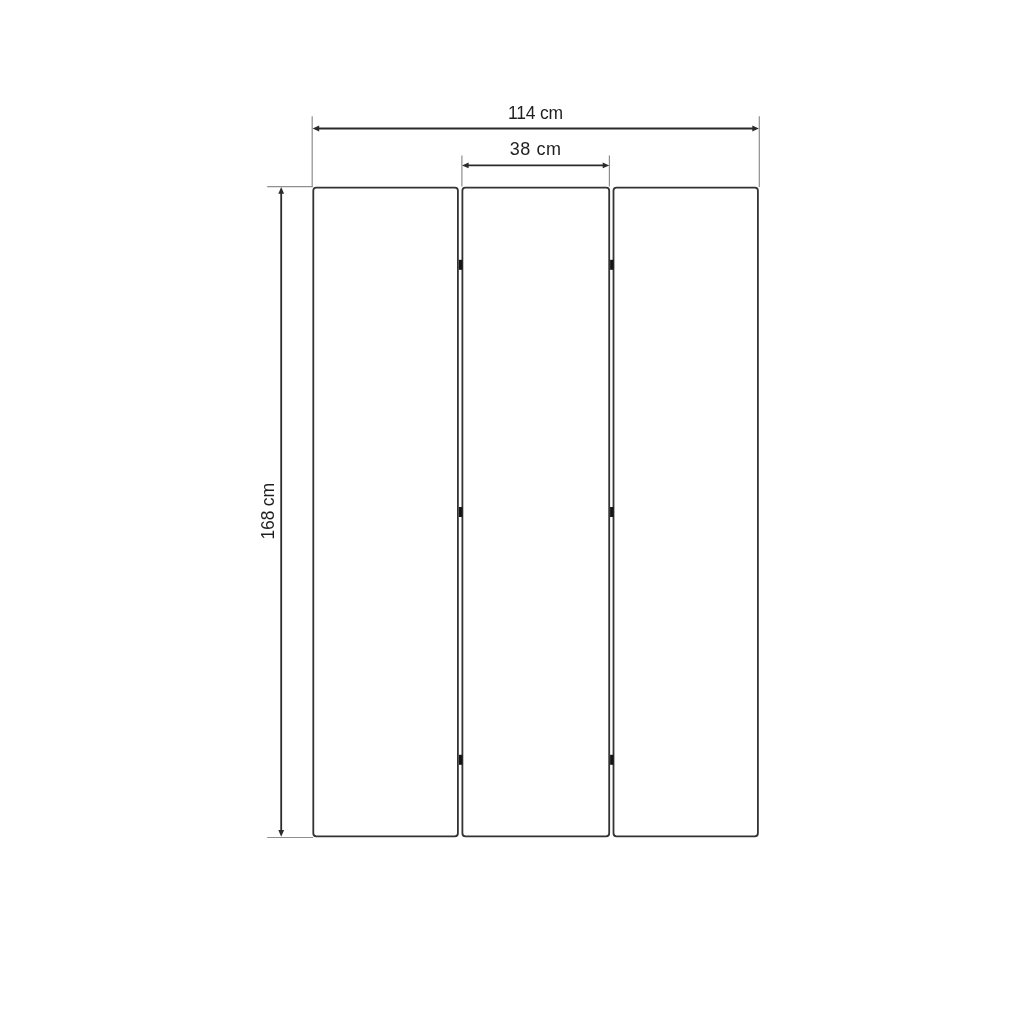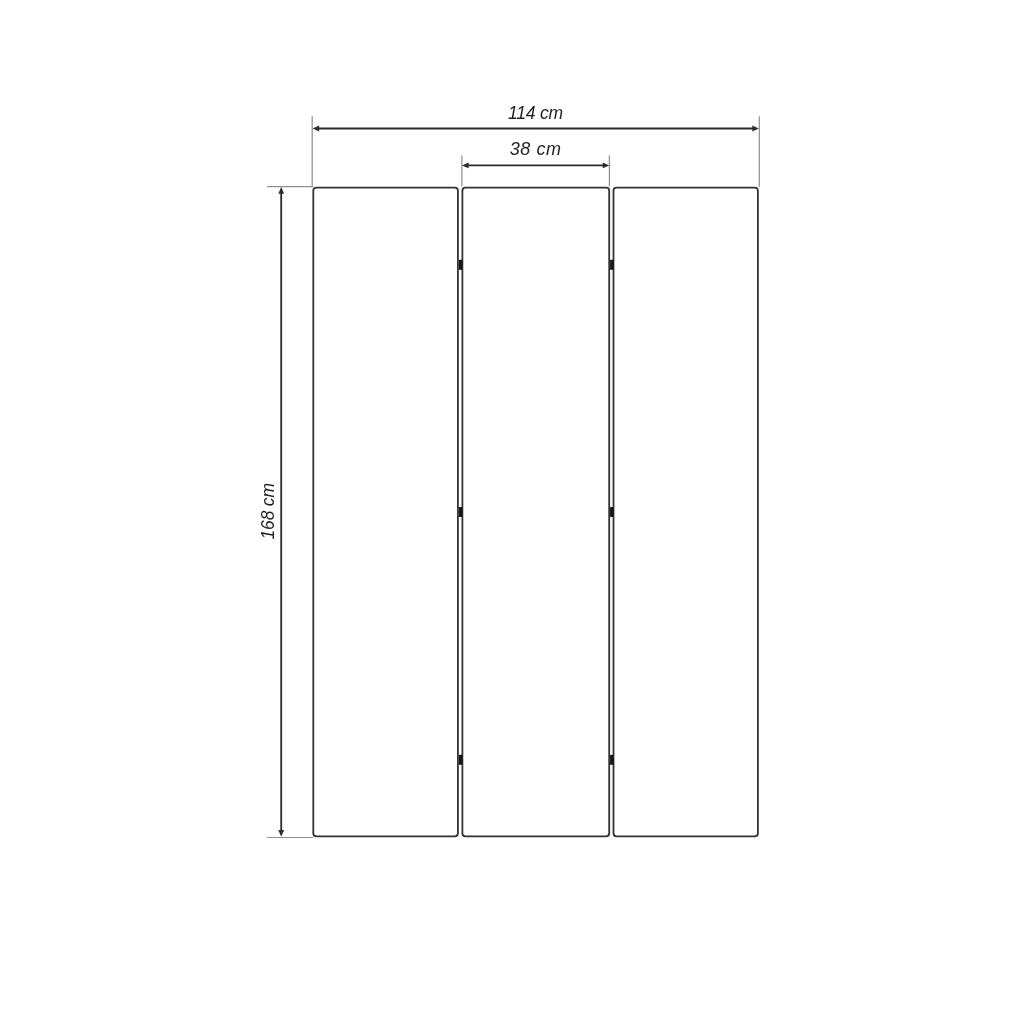--- a/index.html
+++ b/index.html
@@ -1,17 +1,17 @@
 <!DOCTYPE html>
 <html><head>
 <meta charset="utf-8">
 <title>Room divider dimensions</title>
 <style>
   html,body{margin:0;padding:0;background:#ffffff;}
-  .stage{position:relative;width:1024px;height:1024px;background:#be185d;overflow:hidden;font-style:italic;}
+  .stage{position:relative;width:1024px;height:1024px;background:#be185d;overflow:hidden;}
   svg{display:block;}
   text{font-family:"Liberation Sans", sans-serif;fill:#1f1f1f;}
 </style>
 </head>
 <body>
 
 <div class="stage">
 <svg width="1024" height="1024" viewBox="0 0 1024 1024">
 
   <rect x="0" y="0" width="1024" height="1024" fill="#ffffff"></rect>

